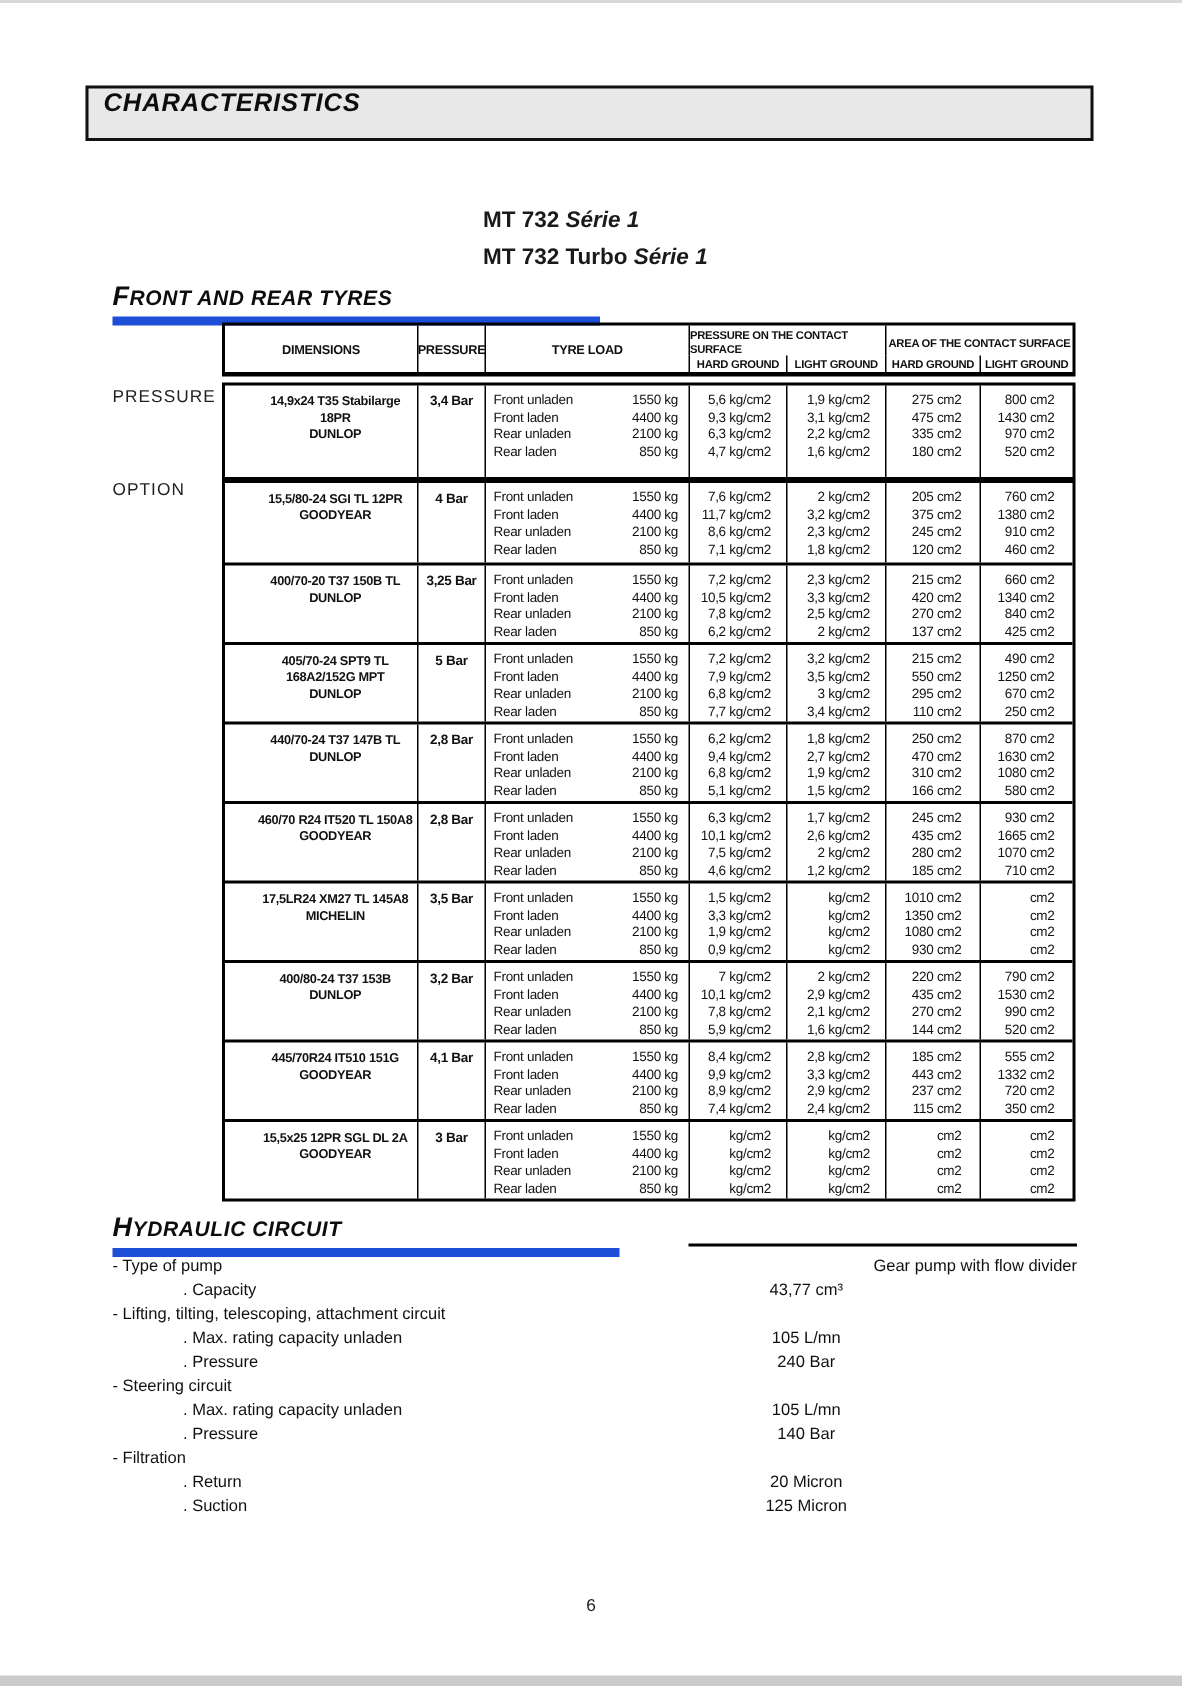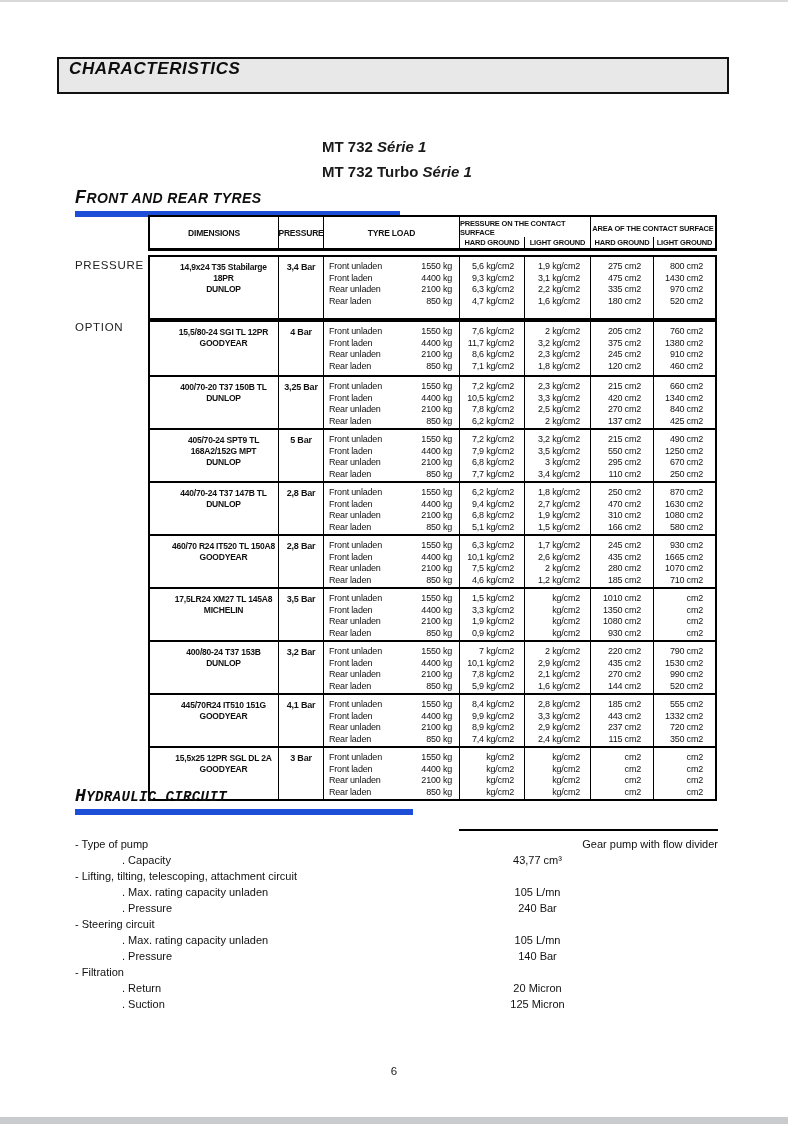--- a/index.html
+++ b/index.html
@@ -33,21 +33,21 @@
   
   .section-heading {
     position:absolute; left:75px;
     font-size:14px; font-weight:bold; font-style:italic;
     letter-spacing:0.4px; text-transform:uppercase;
     border-bottom:6px solid #1d4ed8; padding-bottom:3px;
     color:#0d0d0d;
   }
   .section-heading::first-letter { font-size:18px; }
   #tyres-heading { top:187px; width:325px; }
-  #hydraulic-heading { top:786px; width:338px;font-family:Liberation Mono, monospace; }
+  #hydraulic-heading { top:808px; width:338px; }
   .rule-right { position:absolute; left:459px; top:829px; width:259px; height:2px; background:#000; }
 
   
   .side-label { position:absolute; left:75px; font-size:11.5px; letter-spacing:0.7px; color:#222; }
   #standard-label { top:259px; }
   #option-label { top:321px; }
 
   
   .tgrid { display:grid; grid-template-columns:128px 45px 136px 65px 66px 63px 62px; }
 

